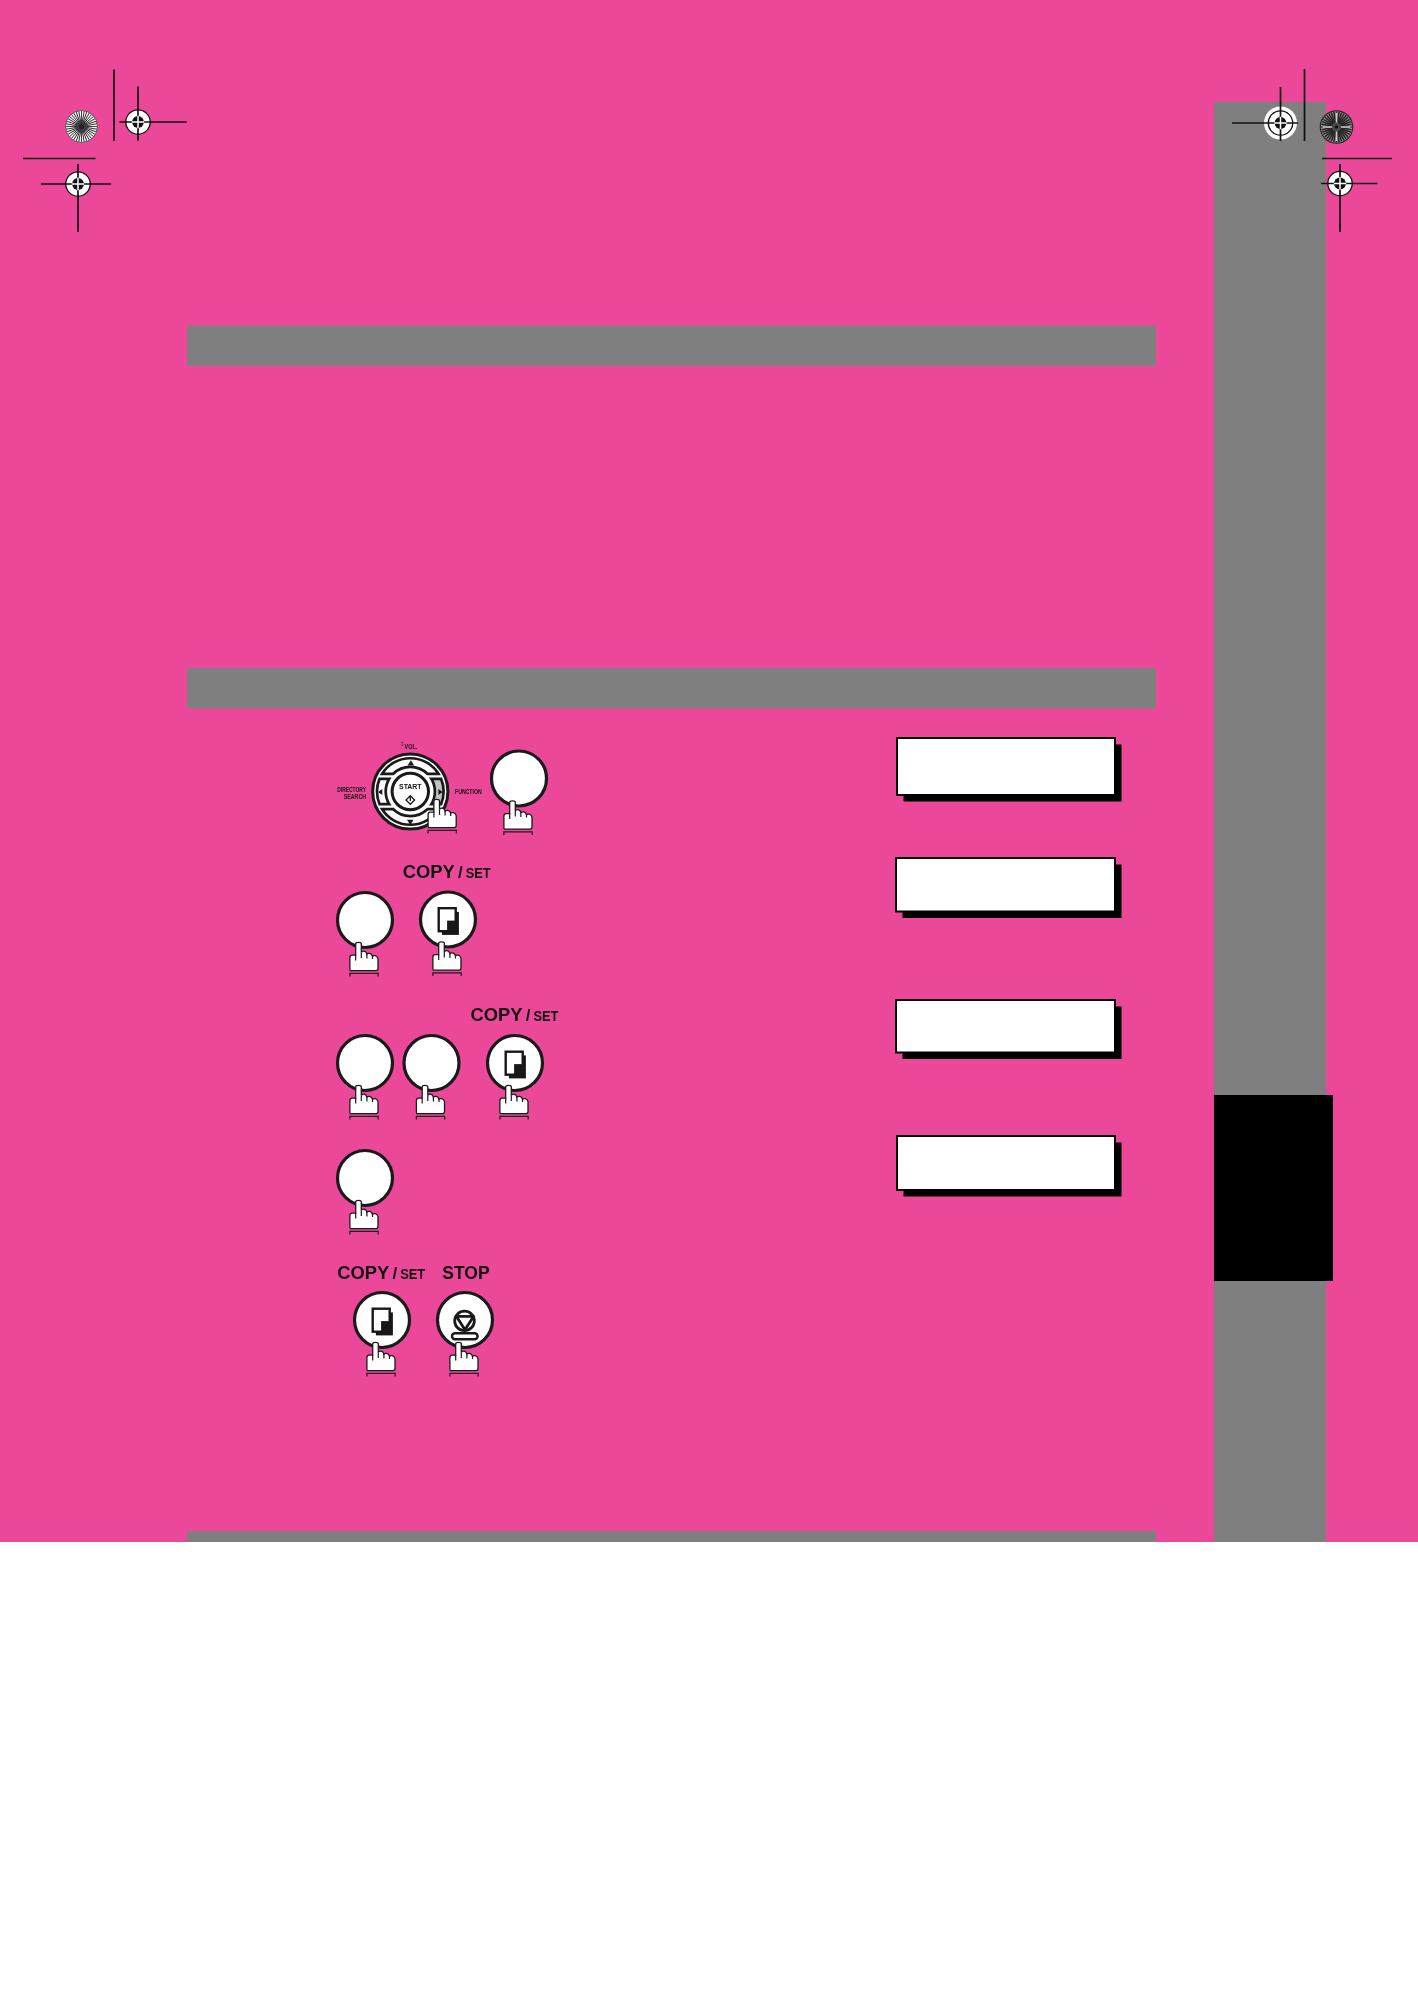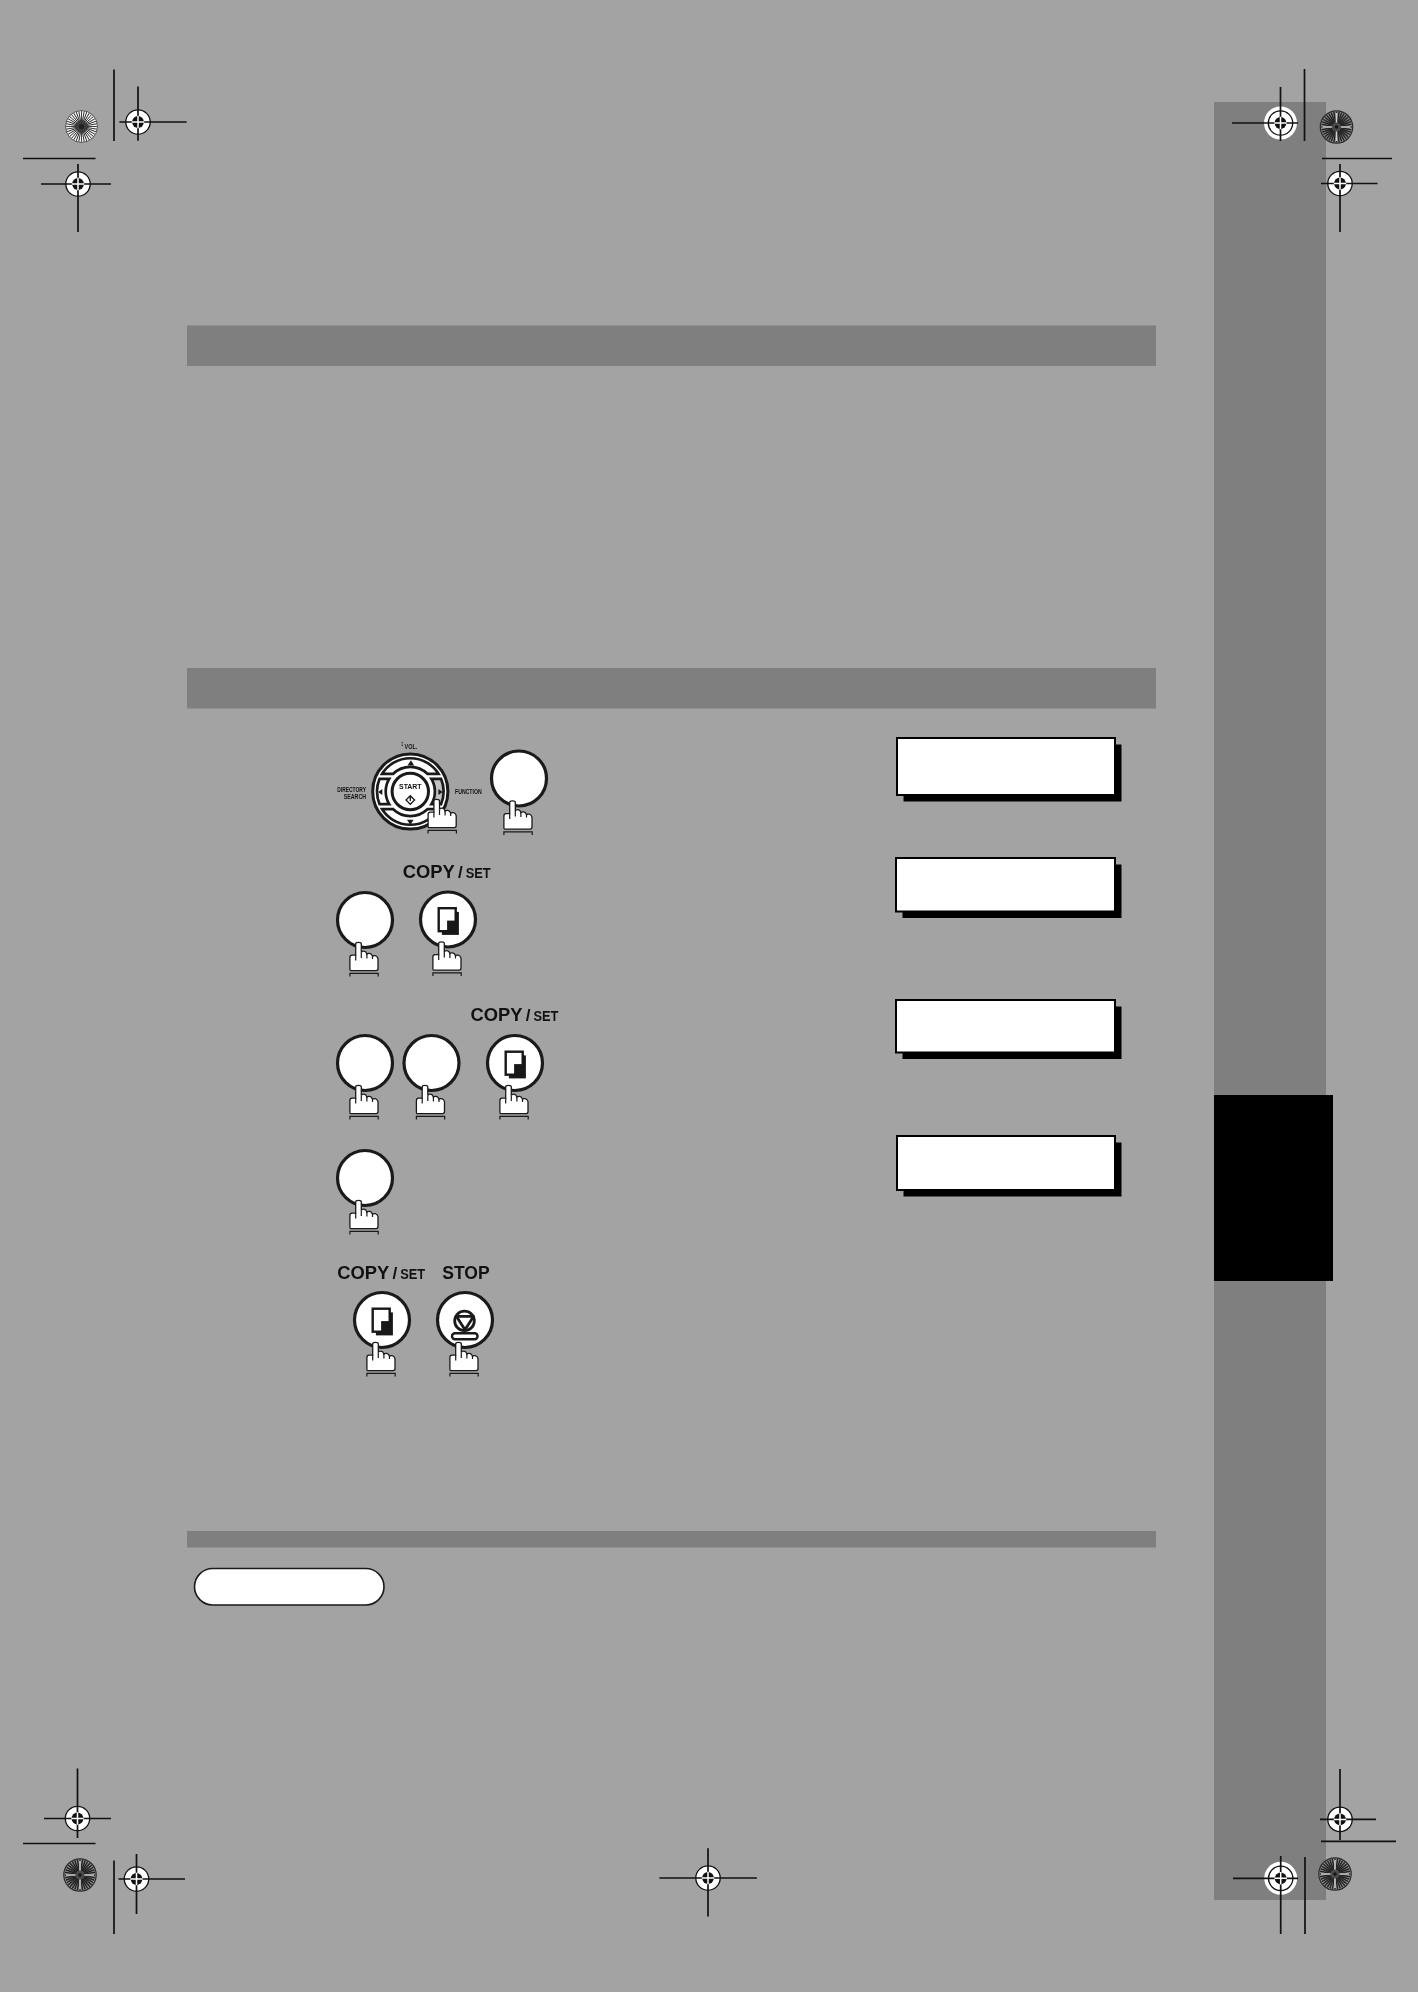--- a/index.html
+++ b/index.html
@@ -1,16 +1,16 @@
 <!DOCTYPE html>
 <html><head>
 <meta charset="utf-8">
 <style>
   html,body{margin:0;padding:0;background:#fff;}
-  #page{position:relative;width:1418px;height:1992px;background:#a3a3a3;overflow:hidden;
+  #page{position:relative;width:1418px;height:1542px;background:#ec4899;overflow:hidden;
         font-family:"Liberation Sans", sans-serif;text-decoration:underline;}
   svg{position:absolute;left:0;top:0;}
   text{filter:grayscale(1);}
 </style>
 </head>
 <body>
 <div id="page">
 <svg width="1418" height="2002" viewBox="0 0 1418 2002">
 <defs>
   <g id="hand">

